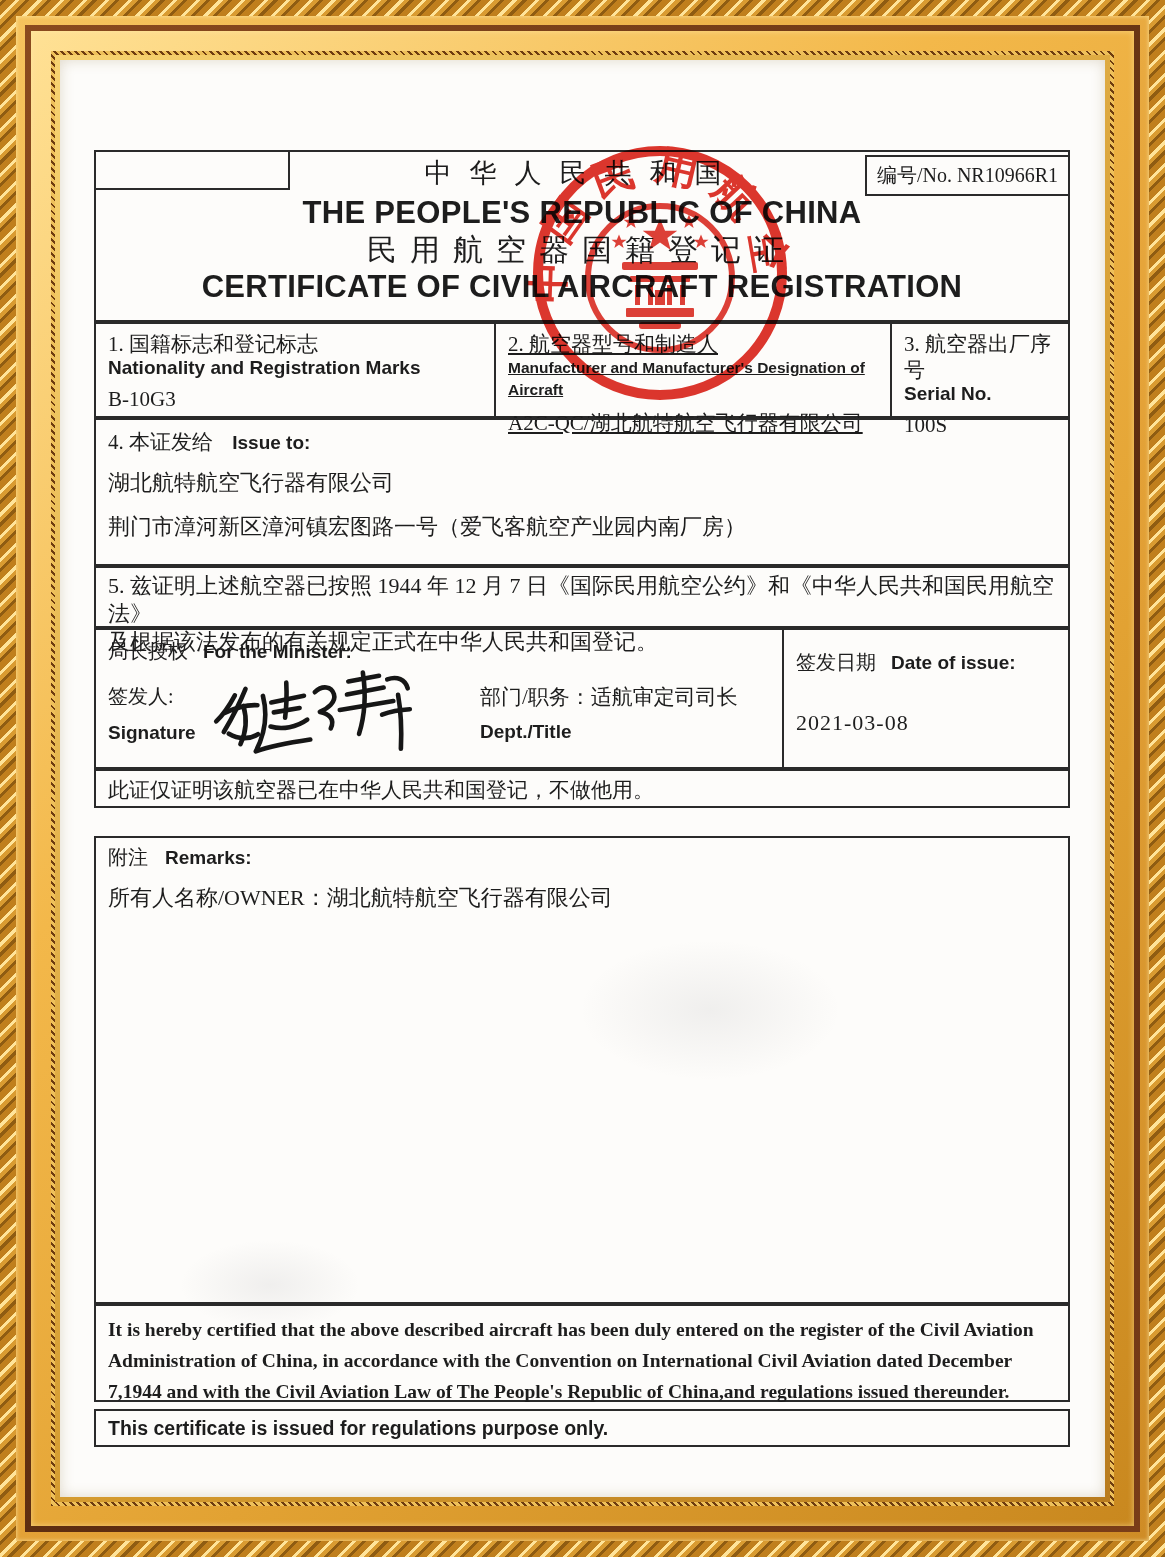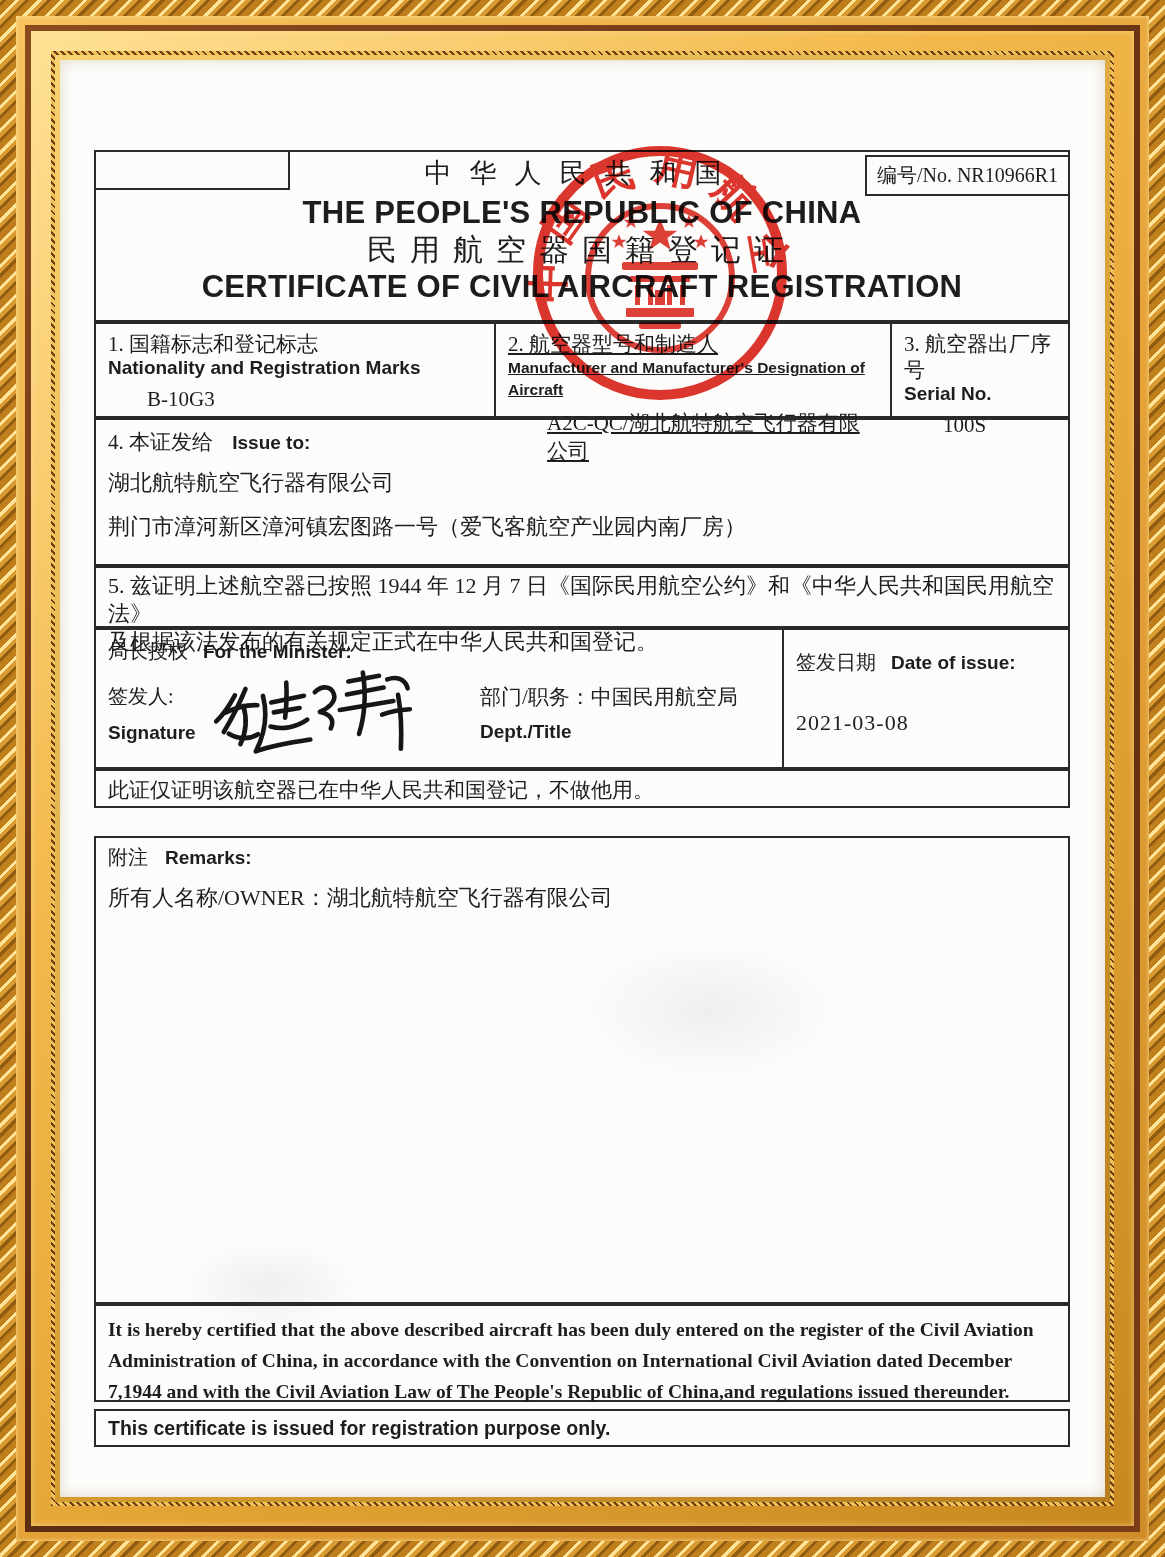--- a/index.html
+++ b/index.html
@@ -53,21 +53,21 @@
 
   
   .row1 { height:96px; display:flex; }
   .row1 .cell { padding:7px 10px 0 12px; }
   .c1 { width:400px; border-right:2px solid #2a2a2a; }
   .c2 { width:396px; border-right:2px solid #2a2a2a;text-decoration:underline; }
   .c3 { flex:1; }
   .lab-cn { font-size:21px; line-height:26px; }
   .lab-en { font-size:19px; line-height:22px; }
   .lab-en.small { font-size:15.5px; line-height:22px; }
-  .val { font-size:21px; margin-top:8px;margin-left:39px; }
+  .val { font-size:21px; margin-top:8px; }
 
   
   .row4 { height:148px; padding:8px 12px 0; }
   .issue-label { font-size:21px; }
   .issue-label .enb { font-size:19px; margin-left:14px; }
   .issue-name { font-size:22px; margin-top:12px; }
   .issue-addr { font-size:22px; margin-top:14px; }
 
   
   .row5 { height:62px; padding:4px 12px 0; font-size:22px; line-height:28px; }
@@ -194,21 +194,21 @@
                 <path d="M140,14 L171,10"></path>
                 <path d="M138,27 L175,22"></path>
                 <path d="M130,42 L184,36"></path>
                 <path d="M155,6 C157,26 155,48 148,67"></path>
                 <path d="M179,14 C189,11 197,15 199,24"></path>
                 <path d="M189,30 C191,46 191,64 189,84"></path>
                 <path d="M172,49 C181,46 191,45 200,45"></path>
               </g>
             </svg>
             <div class="dept">
-              <span class="cn">部门/职务：中国民用航空局</span>
+              <span class="cn">部门/职务：适航审定司司长</span>
               <span class="enb">Dept./Title</span>
             </div>
           </div>
         </div>
         <div class="mright">
           <div class="mlabel cn">
             <span>签发日期</span>
             <span class="enb">Date of issue:</span>
           </div>
           <div class="date-val cn">2021-03-08</div>
@@ -219,21 +219,21 @@
 
       <div class="box remarks">
         <div class="rm-label cn">
           <span>附注</span>
           <span class="enb">Remarks:</span>
         </div>
         <div class="rm-line cn">所有人名称/OWNER：湖北航特航空飞行器有限公司</div>
       </div>
 
       <div class="box fbox1">It is hereby certified that the above described aircraft has been duly entered on the register of the Civil Aviation Administration of China, in accordance with the Convention on International Civil Aviation dated December 7,1944 and with the Civil Aviation Law of The People's Republic of China,and regulations issued thereunder.</div>
-      <div class="box fbox2">This certificate is issued for registration purpose only.</div>
+      <div class="box fbox2">This certificate is issued for regulations purpose only.</div>
 
     </div>
 
     <svg class="seal" viewBox="0 0 266 266" aria-label="red circular seal">
       <g fill="#da251c" stroke="none">
         <circle cx="133" cy="133" r="122" fill="none" stroke="#da251c" stroke-width="10"></circle>
 
         <path id="sealArc" d="M 41 169 A 97 97 0 1 1 225 169" fill="none"></path>
         <text font-family="Liberation Serif, serif" font-size="42" font-weight="bold" fill="#da251c" style="letter-spacing:15px;">
           <textPath href="#sealArc" startOffset="6">中国民用航空局</textPath>

